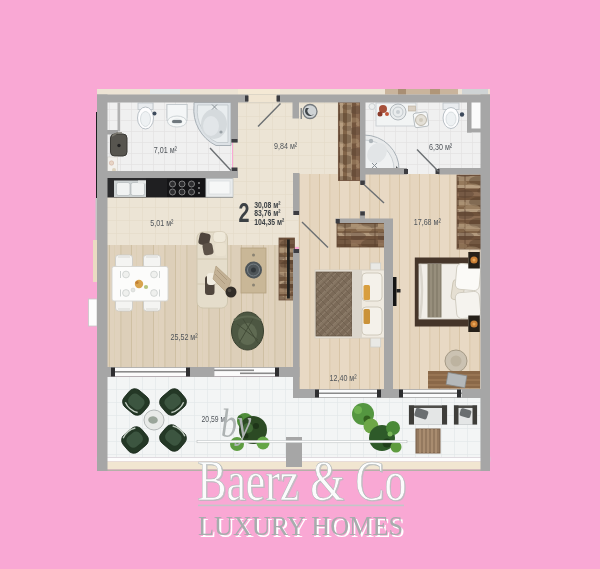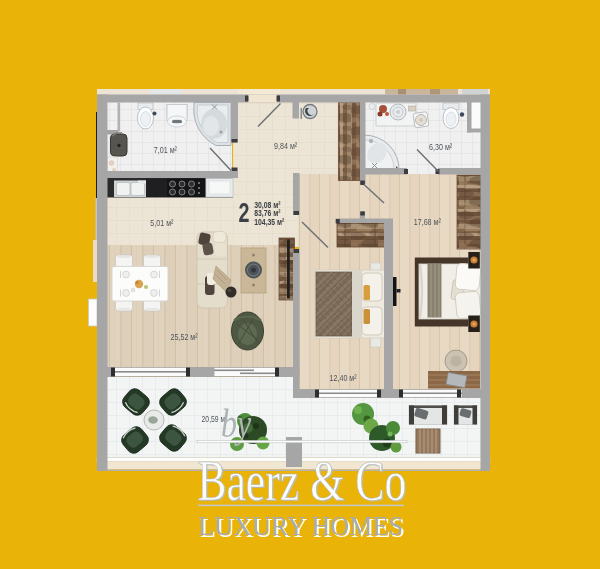--- a/index.html
+++ b/index.html
@@ -1,16 +1,16 @@
 <!DOCTYPE html>
 <html><head>
 <meta charset="utf-8">
 <style>
 html,body{margin:0;padding:0;background:#fff;}
-#page{position:relative;width:600px;height:569px;background:#eab308;overflow:hidden;font-family:"Liberation Sans",sans-serif;}
+#page{position:relative;width:600px;height:569px;background:#f9a8d4;overflow:hidden;font-family:"Liberation Sans",sans-serif;}
 </style>
 </head>
 <body>
 <div id="page">
 <svg width="600" height="569" viewBox="0 0 600 569">
 <defs>
 <pattern id="pWoodL" width="22" height="300" patternUnits="userSpaceOnUse">
   <rect width="22" height="300" fill="#ddcfb9"></rect>
   <rect width="11" height="300" fill="#e0d2bd"></rect>
   <rect x="10.4" width="1" height="300" fill="#cfc0a3"></rect>

